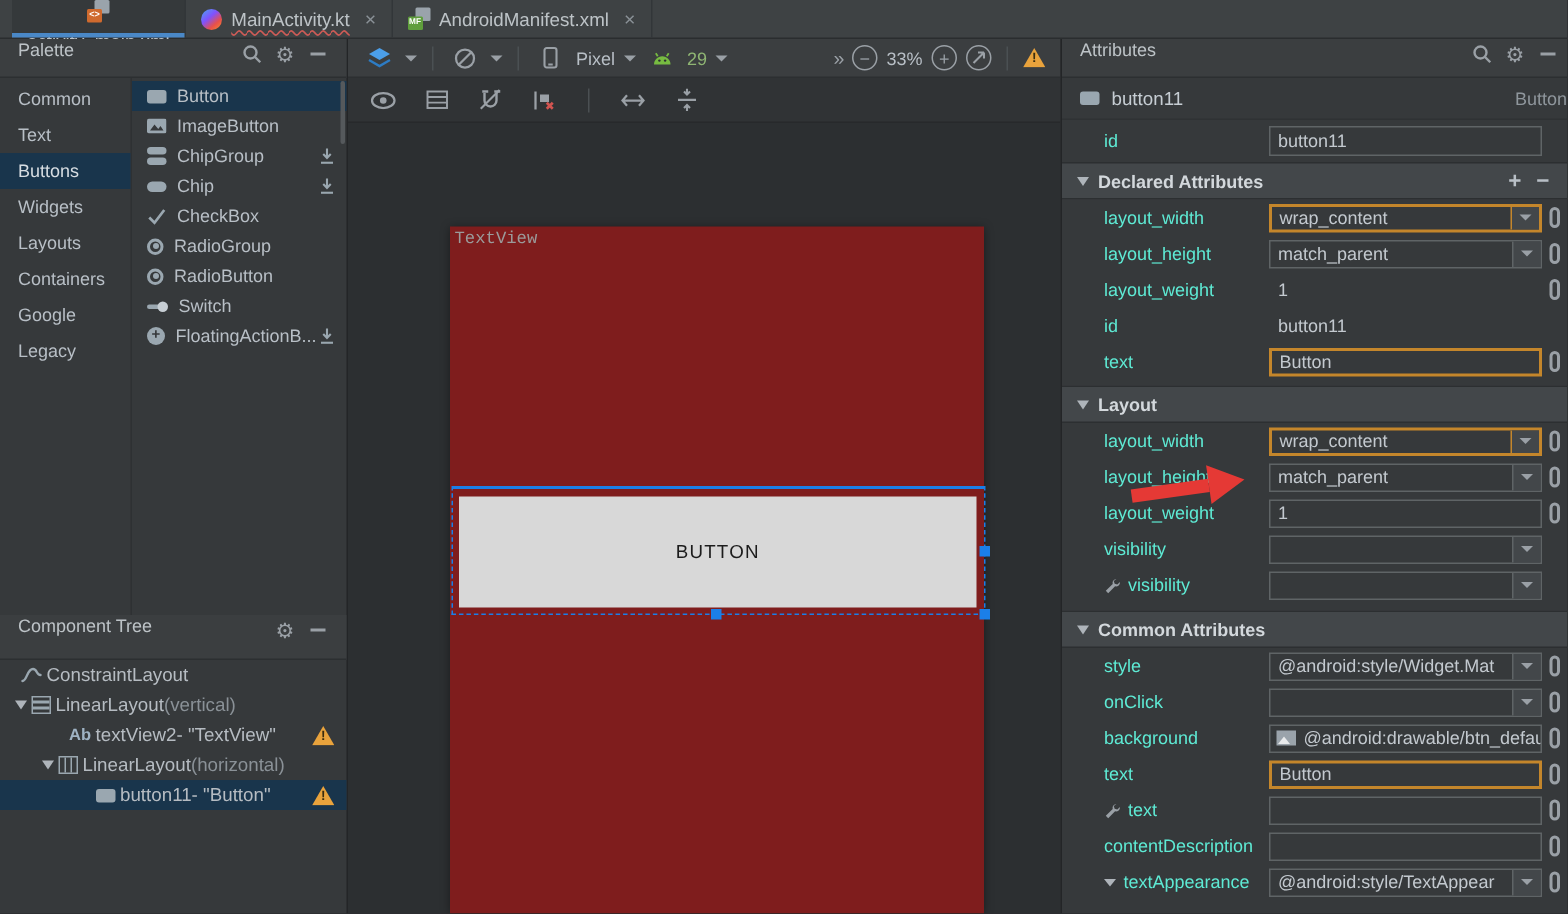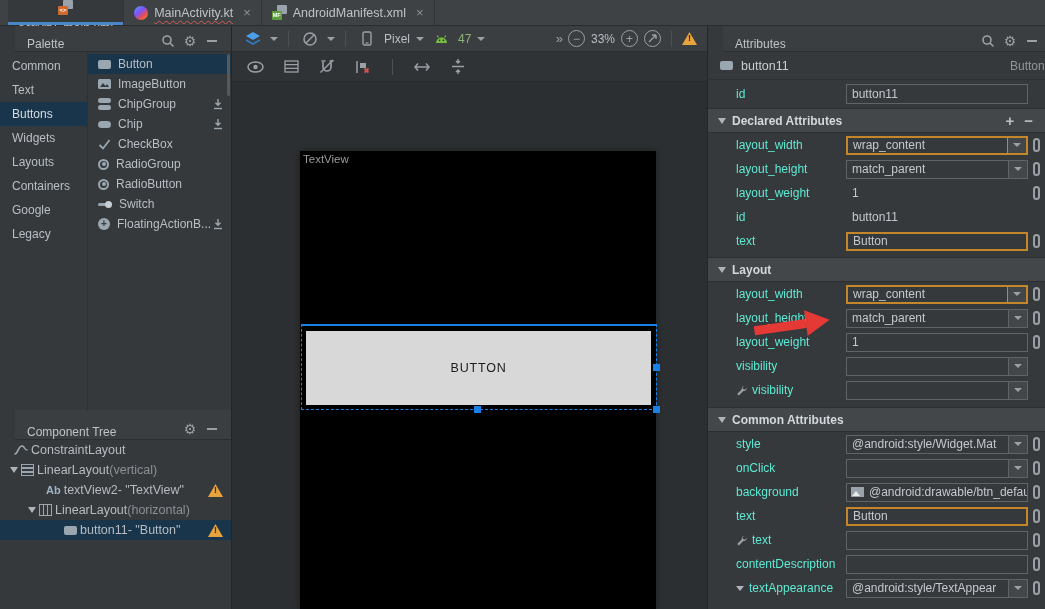--- a/index.html
+++ b/index.html
@@ -20,21 +20,21 @@
   .ic-xmlfile { width:15px; height:15px; }
   .ic-xmlfile .win { position:absolute; right:0; top:0; width:10px; height:9px; background:#9aa3ab; border-radius:1px; }
   .ic-xmlfile .badge { position:absolute; left:0; bottom:0; width:10px; height:9px; background:#cf6a2e; border-radius:1px;
      color:#fff; font-size:6px; line-height:9px; text-align:center; font-weight:bold; }
   .ic-xmlfile .badge.green { background:#5f9e3c; font-size:5.5px; }
   .ic-kotlin { width:14px; height:14px; border-radius:50%;
      background:linear-gradient(140deg,#4aa7ee 0%,#7f52ff 40%,#e8504a 70%,#f58c2e 100%); }
 
   
   .phead { height:26px; background:#3b3e40; border-bottom:1px solid #2c2f31;
-     display:flex; align-items:flex-end; padding:0 8px 0 12px;margin-left:15px; }
+     display:flex; align-items:flex-start; padding:0 8px 0 12px; }
   .phead .title { flex:1; color:#bdc3c7; }
   .hicon { width:22px; height:20px; display:flex; align-items:center; justify-content:center; color:#9aa0a6; }
   .gear { font-size:14px; line-height:1; }
   .minus-g { width:10px; height:2px; background:#9aa0a6; }
 
   
   .palette { position:absolute; left:0; top:26px; width:232px; height:384px; background:#36393b; border-right:1px solid #232527; }
   .pal-body { position:absolute; top:26px; bottom:0; left:0; right:0; }
   .pal-cats { position:absolute; left:0; top:0; bottom:0; width:88px; border-right:1px solid #2e3133; padding-top:2px; }
   .cat { height:24px; line-height:24px; padding-left:12px; color:#b8bfc6; cursor:default; }
@@ -83,21 +83,21 @@
   .tool-label { color:#b8bfc6; }
   .spacer { flex:1; }
   .zoomchev { color:#9aa0a6; font-size:13px; letter-spacing:-1px; }
   .circle-btn { width:17px; height:17px; border:1.5px solid #9aa0a6; border-radius:50%; color:#9aa0a6;
      display:flex; align-items:center; justify-content:center; font-size:12px; line-height:1; }
   .ctoolbar { position:absolute; left:0; top:26px; right:0; height:30px; background:#303335; border-bottom:1px solid #27292b;
      display:flex; align-items:center; gap:14px; padding-left:12px; }
   .warn-tri { width:15px; height:13px; background:#e9a33c; clip-path:polygon(50% 0,100% 100%,0 100%); position:relative; }
   .warn-tri::after { content:"!"; position:absolute; left:0; right:0; top:1px; text-align:center; color:#3a2c0e; font-weight:bold; font-size:9px; }
 
-  .canvas { position:absolute; left:68px; top:125px; width:356px; height:458px; background:#000000; box-shadow:0 0 6px rgba(0,0,0,.4); }
+  .canvas { position:absolute; left:68px; top:125px; width:356px; height:458px; background:#7f1d1d; box-shadow:0 0 6px rgba(0,0,0,.4);font-family:Liberation Mono, monospace; }
   .canvas .tv { position:absolute; left:3px; top:2px; color:#9b9b9b; font-size:11.5px; }
   .sel-group { position:absolute; left:69px; top:298px; width:356px; height:86px;
      border:1px dashed #1b7fe8; border-top:2px solid #1b7fe8; }
   .abtn { position:absolute; left:4px; top:5px; width:345px; height:74px; background:#d8d8d8;
      display:flex; align-items:center; justify-content:center; color:#1c1c1c; font-size:12.5px; font-weight:500; letter-spacing:.8px; }
   .handle { position:absolute; width:7px; height:7px; background:#1b7fe8; }
 
   
   .attrs { position:absolute; left:707px; top:26px; width:338px; height:583px; background:#36393b;
      border-left:1px solid #232527; overflow:hidden; }
@@ -327,21 +327,21 @@
       <span class="tool-label">Pixel</span>
       <span class="dd-caret"></span>
       <span class="hicon">
         <svg width="15" height="10" viewBox="0 0 15 10">
             <path d="M2 9c0-3 2.4-5.5 5.5-5.5S13 6 13 9z" fill="#77bb41"></path>
             <path d="M4.5 3.5L3.2 1.5M10.5 3.5l1.3-2" stroke="#77bb41" stroke-width="1.2"></path>
             <circle cx="5.6" cy="6.4" r=".8" fill="#2c2f31"></circle>
             <circle cx="9.4" cy="6.4" r=".8" fill="#2c2f31"></circle>
           </svg>
       </span>
-      <span class="tool-label" style="color:#8fb573;">47</span>
+      <span class="tool-label" style="color:#8fb573;">29</span>
       <span class="dd-caret"></span>
       <span class="spacer"></span>
       <span class="zoomchev">»</span>
       <span class="circle-btn">−</span>
       <span class="tool-label">33%</span>
       <span class="circle-btn">+</span>
       <span class="circle-btn">
         <svg width="9" height="9" viewBox="0 0 9 9">
             <path d="M1 8L8 1M8 1H4M8 1v4" stroke="#9aa0a6" stroke-width="1.4" fill="none"></path>
           </svg>

